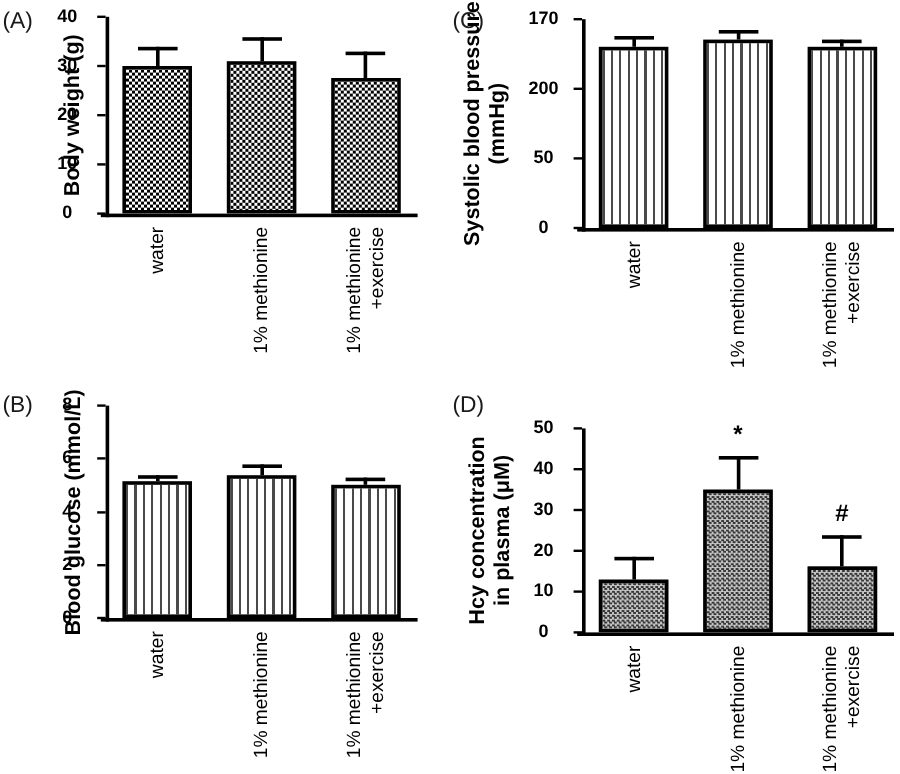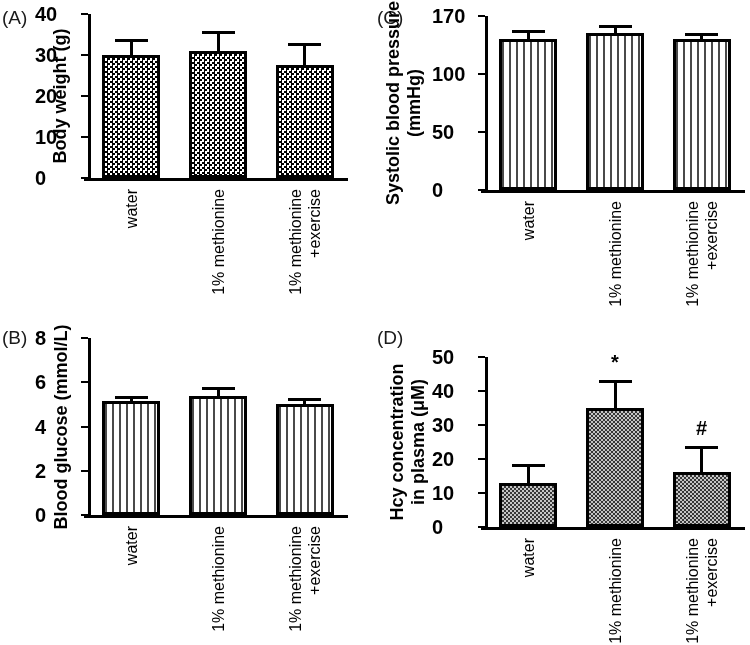--- a/index.html
+++ b/index.html
@@ -22,22 +22,22 @@
     position: absolute; left: 0; top: 0;
     white-space: pre; text-align: center;
     font-size: 18px; font-weight: 700; line-height: 21px;
     transform-origin: 0 0;
     transform: rotate(-90deg) translateX(-50%);
   }
   .axis-y { position: absolute; width: 3px; background: #000; }
   .axis-x { position: absolute; height: 3px; background: #000; }
   .ytick { position: absolute; width: 7px; height: 2px; background: #000; }
   .ytick-label {
-    position: absolute; width: 42px; text-align: left;
-    font-size: 20px; font-weight: 700; line-height: 18px;
+    position: absolute; width: 42px; text-align: center;
+    font-size: 15px; font-weight: 700; line-height: 18px;
   }
   .bar {
     position: absolute; box-sizing: border-box;
     border: 3px solid #000;
   }
   .fill-checker {
     background-color: #fff;
     background-image: conic-gradient(#000 90deg, #fff 90deg 180deg, #000 180deg 270deg, #fff 270deg);
     background-size: 5px 5px;
   }
@@ -149,21 +149,21 @@
         <div class="ytitle">Systolic blood pressure
 (mmHg)</div>
       </div>
       <div class="axis-y" style="left: 110px; top: 16px; height: 177px;"></div>
       <div class="axis-x" style="left: 106px; top: 190px; width: 264px;"></div>
       <div class="ytick" style="left: 103px; top: 189px;"></div>
       <div class="ytick-label" style="left: 57px; top: 181px;">0</div>
       <div class="ytick" style="left: 103px; top: 131px;"></div>
       <div class="ytick-label" style="left: 57px; top: 123px;">50</div>
       <div class="ytick" style="left: 103px; top: 73px;"></div>
-      <div class="ytick-label" style="left: 57px; top: 65px;">100</div>
+      <div class="ytick-label" style="left: 57px; top: 65px;">200</div>
       <div class="ytick" style="left: 103px; top: 15px;"></div>
       <div class="ytick-label" style="left: 57px; top: 7px;">170</div>
       <div class="bar fill-vstripe" style="left: 124.333px; top: 39.2px; width: 58px; height: 150.8px;"></div>
       <div class="err-line" style="left: 151.833px; top: 29.92px; height: 9.28px;"></div>
       <div class="err-cap" style="left: 136.833px; top: 29.92px; width: 33px;"></div>
       <div class="xlabel-wrap" style="left: 143.833px; top: 201px;">
         <div class="xlabel">water</div>
       </div>
       <div class="bar fill-vstripe" style="left: 211px; top: 33.4px; width: 58px; height: 156.6px;"></div>
       <div class="err-line" style="left: 238.5px; top: 25.28px; height: 8.12px;"></div>

